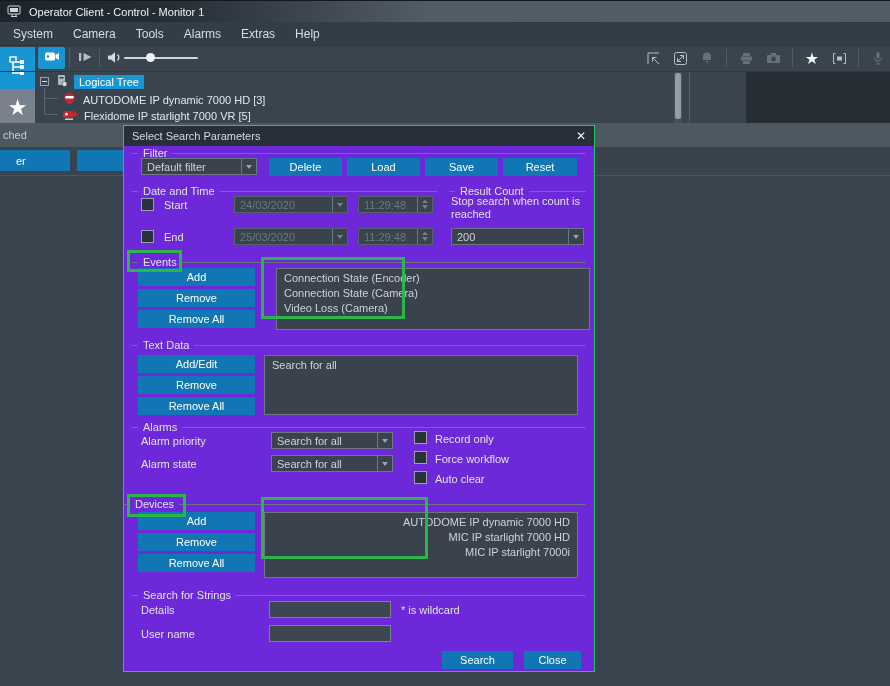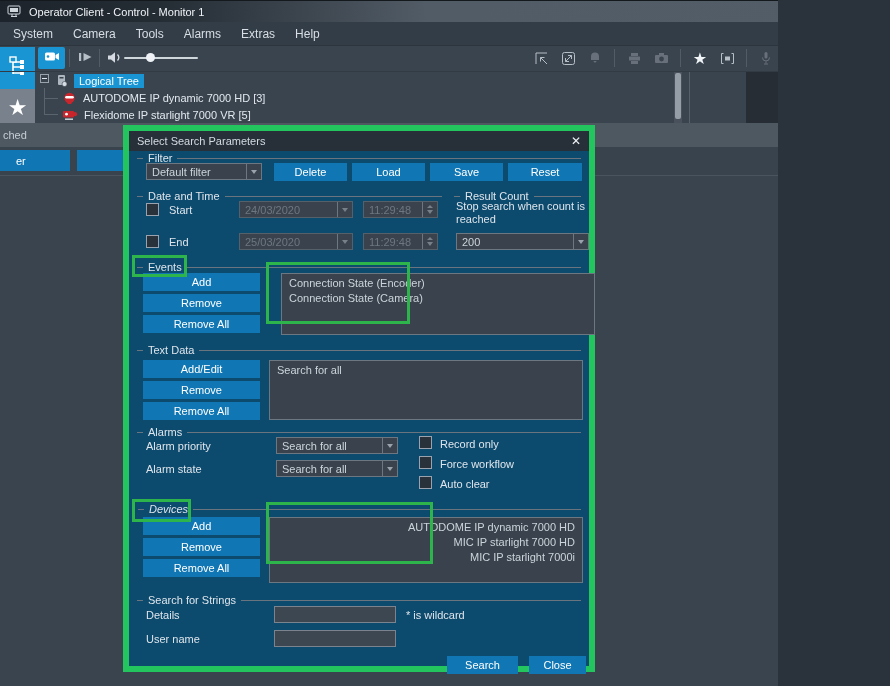--- a/index.html
+++ b/index.html
@@ -1,18 +1,18 @@
 <!DOCTYPE html>
 <html><head>
 <meta charset="utf-8">
 <style>
   * { box-sizing: border-box; margin: 0; padding: 0; }
   html,body { background:#2a323b; }
   #screen {
-    position: relative; width: 778px; height: 686px;
+    position: relative; width: 890px; height: 686px;
     background:#3a444e; overflow: hidden;
     font-family: "Liberation Sans", sans-serif; font-size: 11px; color:#dfe5eb;
   }
   .abs { position:absolute; }
   
   #titlebar { left:0; top:0; width:890px; height:22px;
     background: linear-gradient(90deg,#1d242b 0%,#242c34 18%,#525c66 48%,#535d67 100%);
     border-top:1px solid #14191e; display:flex; align-items:center; gap:7px; padding-left:6px; color:#f0f4f8; }
   #menubar { left:0; top:22px; width:890px; height:24px; background:#333d47;
     border-bottom:1px solid #2c353e; display:flex; align-items:center; gap:2px; padding-left:4px; color:#d8dee4; font-size:12px; }
@@ -24,35 +24,35 @@
   
   .tbtn { display:flex; align-items:center; justify-content:center; }
   #cam-btn { left:38px; top:47px; width:27px; height:22px; background:#1895d2; border-radius:2px; }
   .vsep { width:1px; background:#525c66; }
   #toolbar-right { right:4px; top:47px; height:22px; display:flex; align-items:center; gap:11px; }
   .icon14 { display:flex; align-items:center; justify-content:center; width:16px; }
   #slider-line { left:124px; top:57px; width:74px; height:2px; background:#cfd6dc; border-radius:1px; }
   #slider-knob { left:146px; top:53px; width:9px; height:9px; border-radius:50%; background:#eef2f6; }
   #toolbar-underline { left:0; top:71px; width:890px; height:1px; background:#323b44; }
   
-  .tree-row { display:flex; align-items:flex-start; gap:6px; color:#e2e8ee; font-size:11px; white-space:nowrap; }
+  .tree-row { display:flex; align-items:center; gap:6px; color:#e2e8ee; font-size:11px; white-space:nowrap; }
   #tree-root-label { background:#1895d2; color:#fff; padding:1px 5px; }
   .minus-box { width:9px; height:9px; border:1px solid #9aa3ad; background:#39434d; position:relative; }
   .minus-box::after { content:""; position:absolute; left:1px; right:1px; top:3px; height:1px; background:#dfe5eb; }
   .guide { background:#5a646e; }
   #tree-scroll-track { left:674px; top:72px; width:8px; height:51px; background:#49525c; }
   #tree-scroll-thumb { left:675px; top:73px; width:6px; height:46px; background:#959ea7; border-radius:2px; }
   #panel-divider { left:689px; top:72px; width:1px; height:51px; background:#57616b; }
   #dark-pane { left:746px; top:72px; width:144px; height:51px; background:#262d35; }
   
   #band-a { left:0; top:123px; width:890px; height:24px; background:#4e5861; color:#c6cdd4; display:flex; align-items:center; padding-left:3px; }
   #band-b { left:0; top:147px; width:890px; height:29px; background:#39434d; border-bottom:1px solid #4a545e; }
   .partial-btn { position:absolute; top:3px; height:21px; background:#1177b4; color:#fff; display:flex; align-items:center; }
   
-  #dialog { left:123px; top:125px; width:472px; height:547px; background:#0c4a6e; border:6px solid #22c55e; z-index:3; }
+  #dialog { left:123px; top:125px; width:472px; height:547px; background:#6d28d9; border:1px solid #22c55e; z-index:3; }
   #dlg-title { position:absolute; left:0; top:0; right:0; height:20px; background:#272f38; color:#d3dae1;
     display:flex; align-items:center; padding:0 8px; }
   #dlg-close { margin-left:auto; color:#eef2f6; font-size:12px; cursor:default; }
   .group { position:absolute; height:12px; display:flex; align-items:center; gap:5px; color:#dfe5eb; }
   .group::before { content:""; width:6px; height:1px; background:#6a747e; }
   .group::after { content:""; flex:1; height:1px; background:#6a747e; }
   .btn { position:absolute; background:#1177b4; color:#fff; height:18px; display:flex; align-items:center; justify-content:center; cursor:default; }
   .lbl { position:absolute; color:#dfe5eb; white-space:nowrap; line-height:12px; }
   .combo { position:absolute; height:17px; background:#3a434d; border:1px solid #6d7781; color:#ccd3da;
     display:flex; align-items:center; padding-left:5px; }
@@ -307,20 +307,21 @@
 
     <div class="group" style="left:8px; right:8px; top:130px;">
       <span>Events</span>
     </div>
     <div class="btn" style="left:14px; top:142px; width:117px;">Add</div>
     <div class="btn" style="left:14px; top:163px; width:117px;">Remove</div>
     <div class="btn" style="left:14px; top:184px; width:117px;">Remove All</div>
     <div class="listbox" style="left:152px; top:142px; width:314px; height:62px;">
       <div>Connection State (Encoder)</div>
       <div>Connection State (Camera)</div>
+      <div>Video Loss (Camera)</div>
     </div>
 
     <div class="group" style="left:8px; right:8px; top:213px;">
       <span>Text Data</span>
     </div>
     <div class="btn" style="left:14px; top:229px; width:117px;">Add/Edit</div>
     <div class="btn" style="left:14px; top:250px; width:117px;">Remove</div>
     <div class="btn" style="left:14px; top:271px; width:117px;">Remove All</div>
     <div class="listbox" style="left:140px; top:229px; width:314px; height:60px;">
       <div>Search for all</div>
@@ -343,21 +344,21 @@
           <span class="tri-down"></span>
         </span>
     </div>
     <div class="cb" style="left:290px; top:305px;"></div>
     <div class="lbl" style="left:311px; top:307px;">Record only</div>
     <div class="cb" style="left:290px; top:325px;"></div>
     <div class="lbl" style="left:311px; top:327px;">Force workflow</div>
     <div class="cb" style="left:290px; top:345px;"></div>
     <div class="lbl" style="left:311px; top:347px;">Auto clear</div>
 
-    <div class="group" style="left:9px; right:8px; top:372px;font-style:italic;">
+    <div class="group" style="left:0; right:8px; top:372px;">
       <span>Devices</span>
     </div>
     <div class="btn" style="left:14px; top:386px; width:117px;">Add</div>
     <div class="btn" style="left:14px; top:407px; width:117px;">Remove</div>
     <div class="btn" style="left:14px; top:428px; width:117px;">Remove All</div>
     <div class="listbox" style="left:140px; top:386px; width:314px; height:66px;text-align:right;">
       <div>AUTODOME IP dynamic 7000 HD</div>
       <div>MIC IP starlight 7000 HD</div>
       <div>MIC IP starlight 7000i</div>
     </div>

